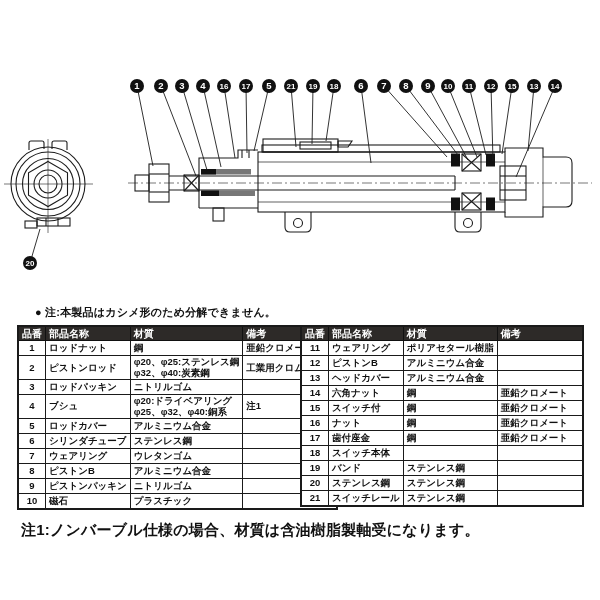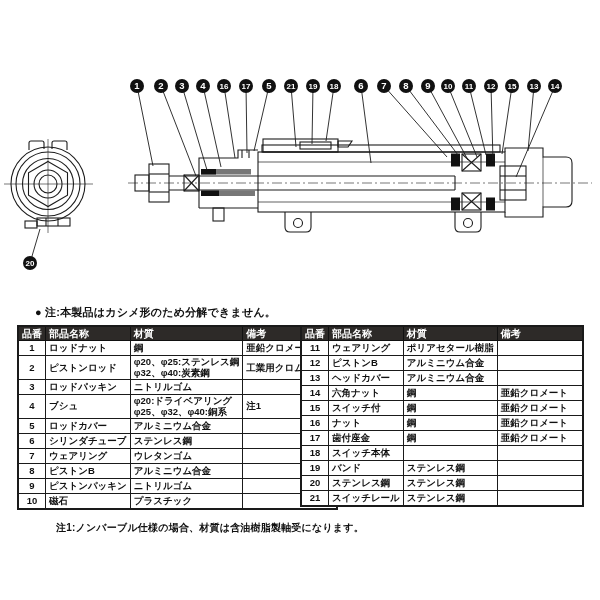--- a/index.html
+++ b/index.html
@@ -5,21 +5,21 @@
   html,body{margin:0;padding:0;}
   body{
     width:600px;height:600px;background:#ffffff;position:relative;overflow:hidden;
     font-family:"Liberation Sans","DejaVu Sans",sans-serif;
     -webkit-font-smoothing:antialiased;
   }
   .abs{position:absolute;}
   #diagram-svg{left:0;top:0;}
   .note{font-weight:bold;color:#111;white-space:nowrap;}
   #note-top{left:35px;top:305px;font-size:11px;letter-spacing:0.2px;}
-  #note-bottom{left:21px;top:521px;font-size:10px;letter-spacing:0.2px;margin-left:35px;}
+  #note-bottom{left:21px;top:521px;font-size:15px;letter-spacing:0.2px;}
   table{border-collapse:collapse;table-layout:fixed;border:2px solid var(--line,#1a1a1a);}
   #left-table{left:17px;top:325px;}
   #right-table{left:300px;top:325px;}
   th,td{
     border:1px solid var(--line,#1a1a1a);
     font-size:9.5px;font-weight:bold;color:#111;
     padding:0 3px;overflow:hidden;white-space:nowrap;vertical-align:middle;
     line-height:1.2;
   }
   th{background:var(--header-bg,#2d2a28);color:var(--header-text,#fff);height:13px;font-size:10px;text-align:left;border-color:#111;}

